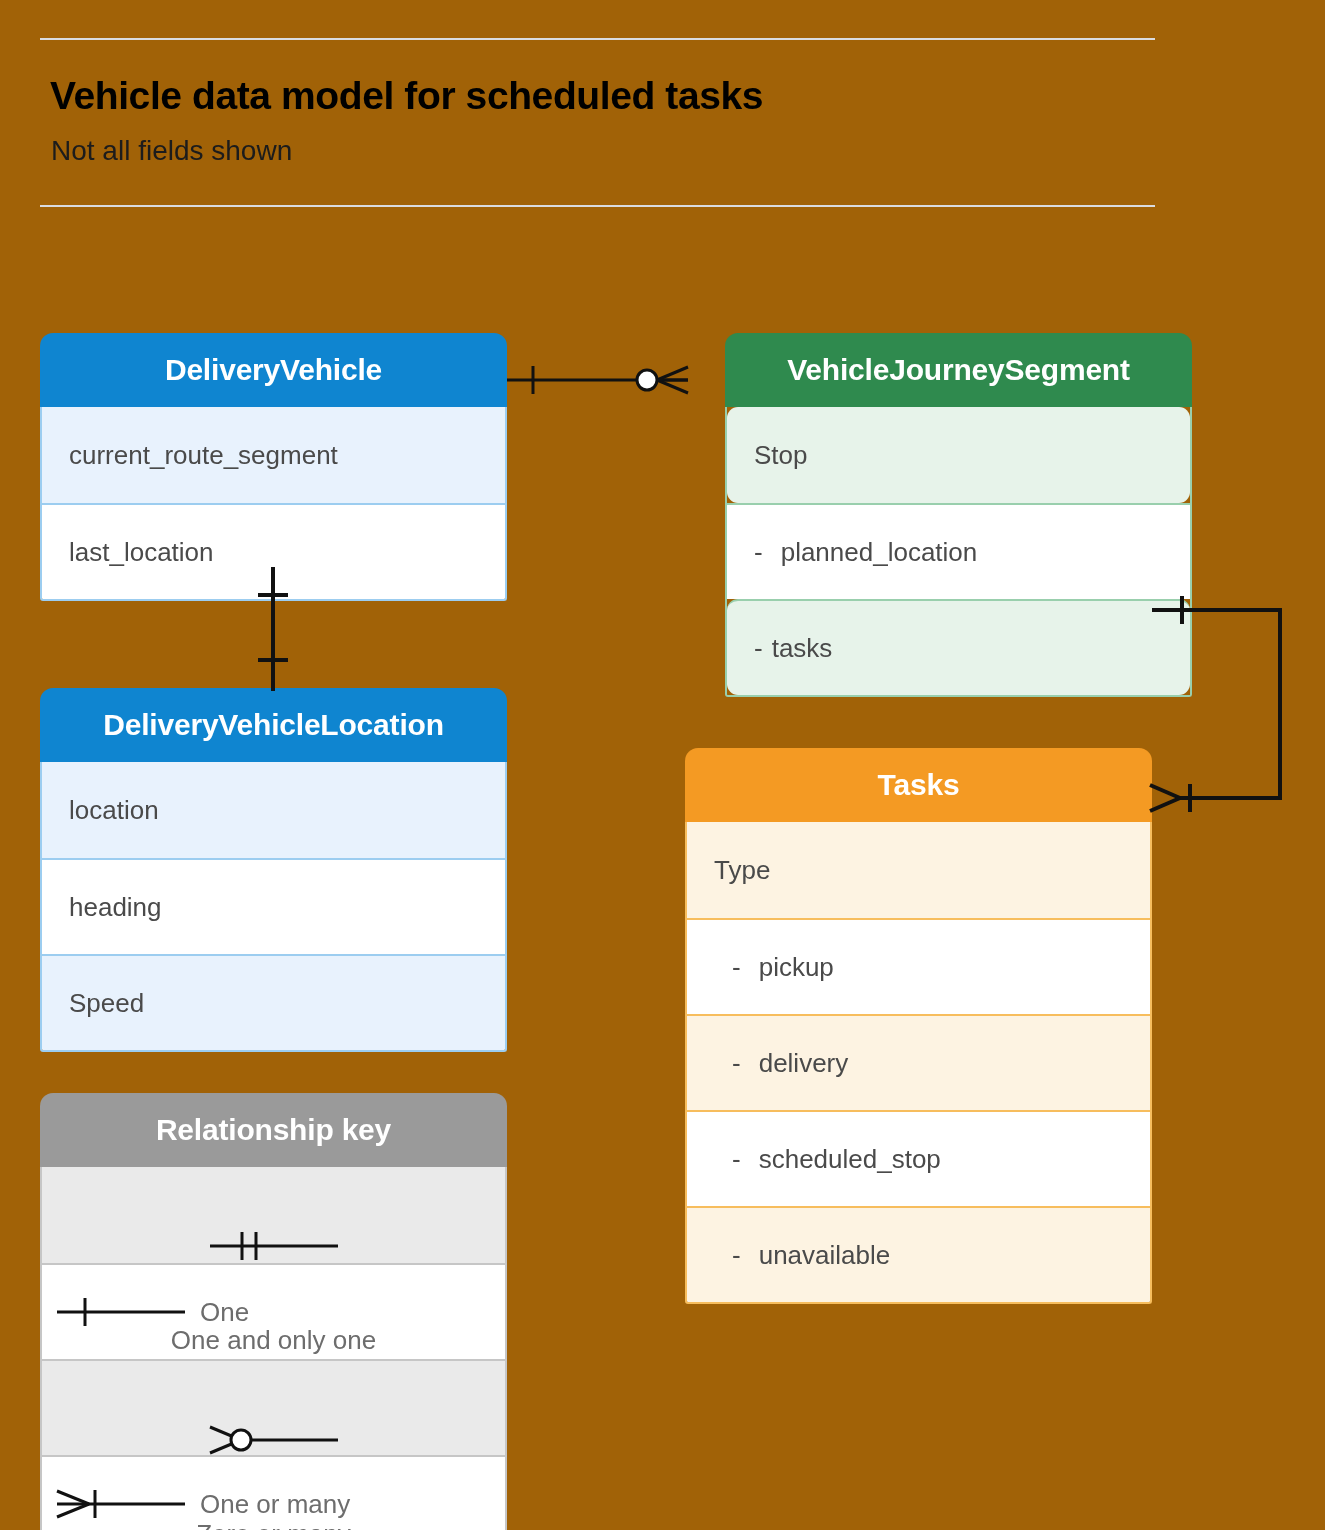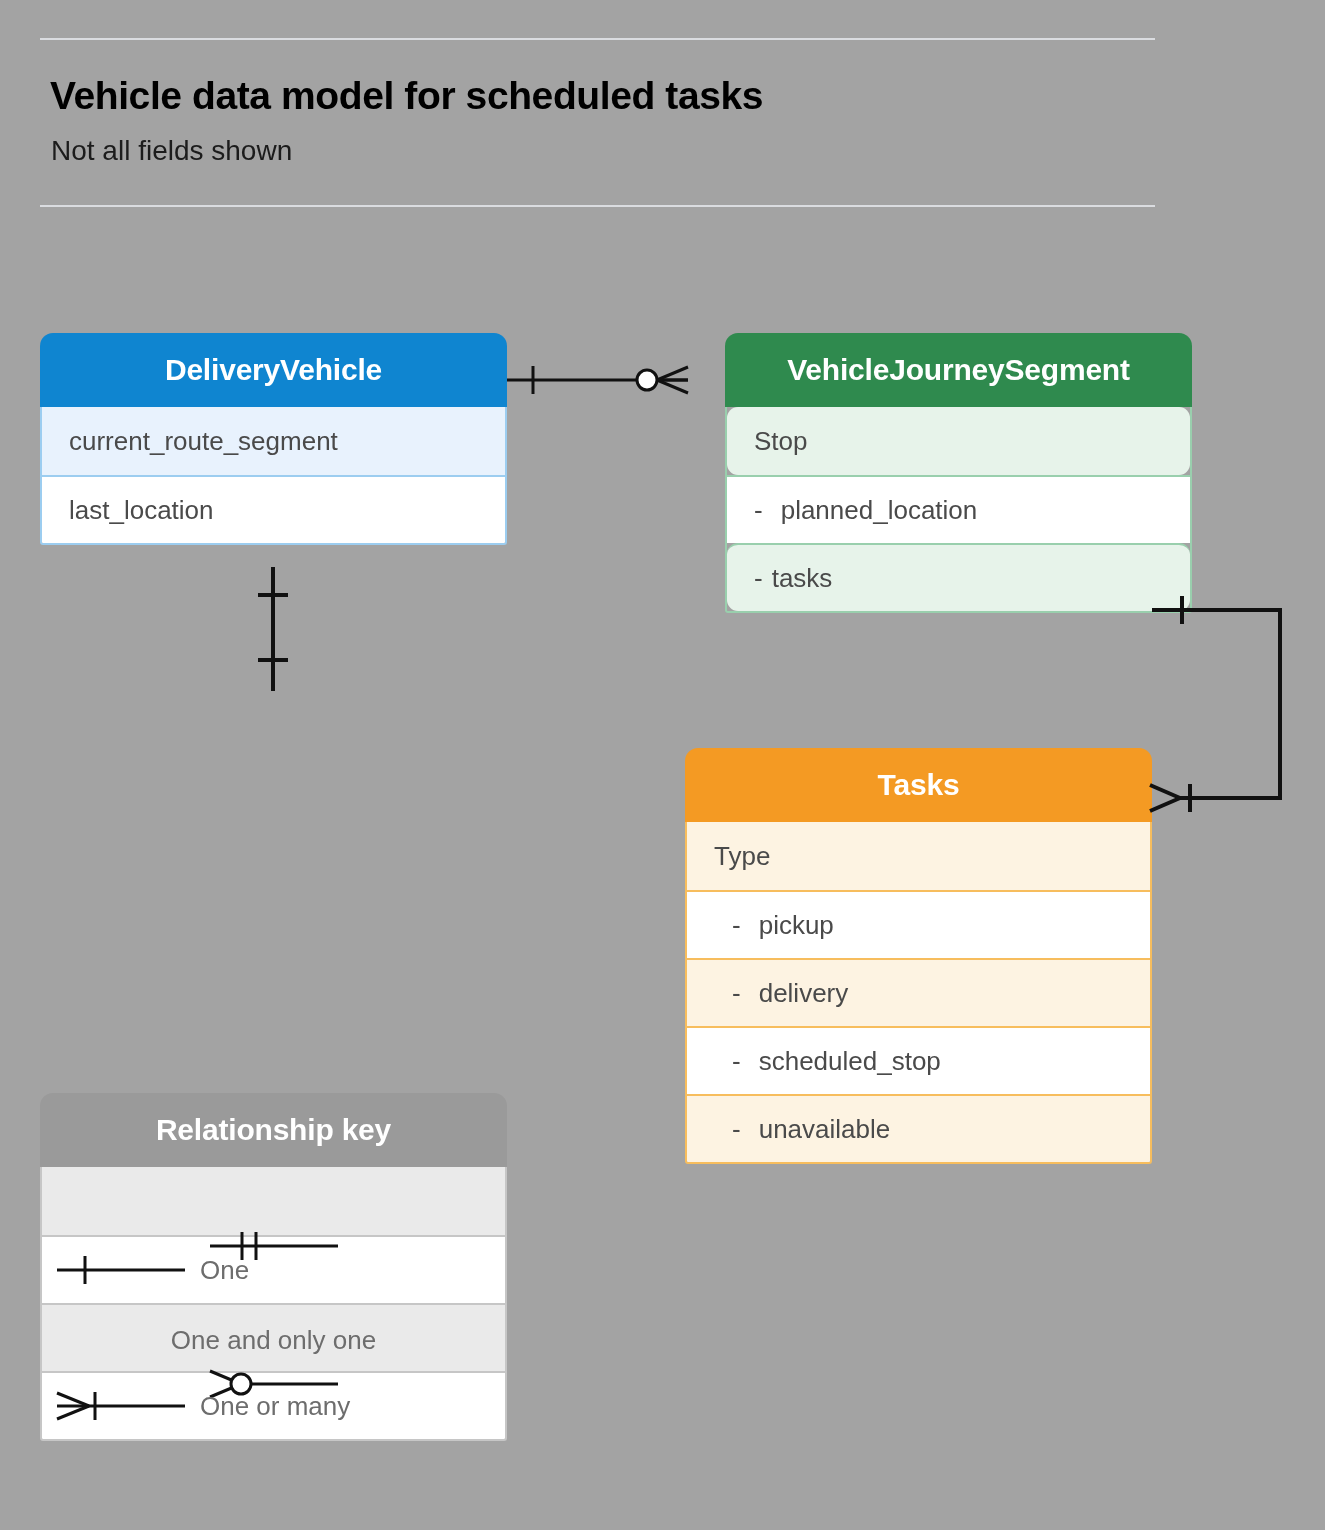--- a/index.html
+++ b/index.html
@@ -5,21 +5,21 @@
   * { box-sizing: border-box; }
   html, body {
     margin: 0; padding: 0;
     background: #ffffff;
     font-family: "Liberation Sans", sans-serif;
   }
   #page {
     position: relative;
     width: 1325px;
     height: 1530px;
-    background: #a3a3a3;
+    background: #a16207;
     overflow: hidden;
     padding-left: 6px;
   }
 
   
   .rule {
     position: absolute;
     left: 40px;
     width: 1115px;
     height: 2px;
@@ -64,21 +64,21 @@
     font-weight: bold;
     letter-spacing: -0.2px;
   }
   .entity .erows {
     border-style: solid;
     border-width: 0 2px 2px 2px;
     border-radius: 0 0 3px 3px;
     overflow: hidden;
   }
   .entity .erow {
-    height: 68px;
+    height: 96px;
     display: flex;
     align-items: center;
     font-size: 26px;
     color: #4a4a4a;
     padding-left: 27px;
   }
   .entity .erow + .erow { border-top-style: solid; border-top-width: 2px; }
   .erow .dash { margin-right: 12px; }
   .erow .dash.wide { margin-right: 18px; }
   .erow .dash.narrow { margin-right: 9px; }
@@ -154,20 +154,34 @@
     <div class="erows">
       <div class="erow alt">
         <span>current_route_segment</span>
       </div>
       <div class="erow plain">
         <span>last_location</span>
       </div>
     </div>
   </div>
 
+  <div class="entity c-blue" id="delivery-vehicle-location">
+    <div class="ehead">DeliveryVehicleLocation</div>
+    <div class="erows">
+      <div class="erow alt">
+        <span>location</span>
+      </div>
+      <div class="erow plain">
+        <span>heading</span>
+      </div>
+      <div class="erow alt">
+        <span>Speed</span>
+      </div>
+    </div>
+  </div>
 
   <div class="entity c-green" id="vehicle-journey-segment">
     <div class="ehead">VehicleJourneySegment</div>
     <div class="erows">
       <div class="erow alt">
         <span>Stop</span>
       </div>
       <div class="erow plain">
         <span class="dash wide">-</span>
         <span>planned_location</span>

